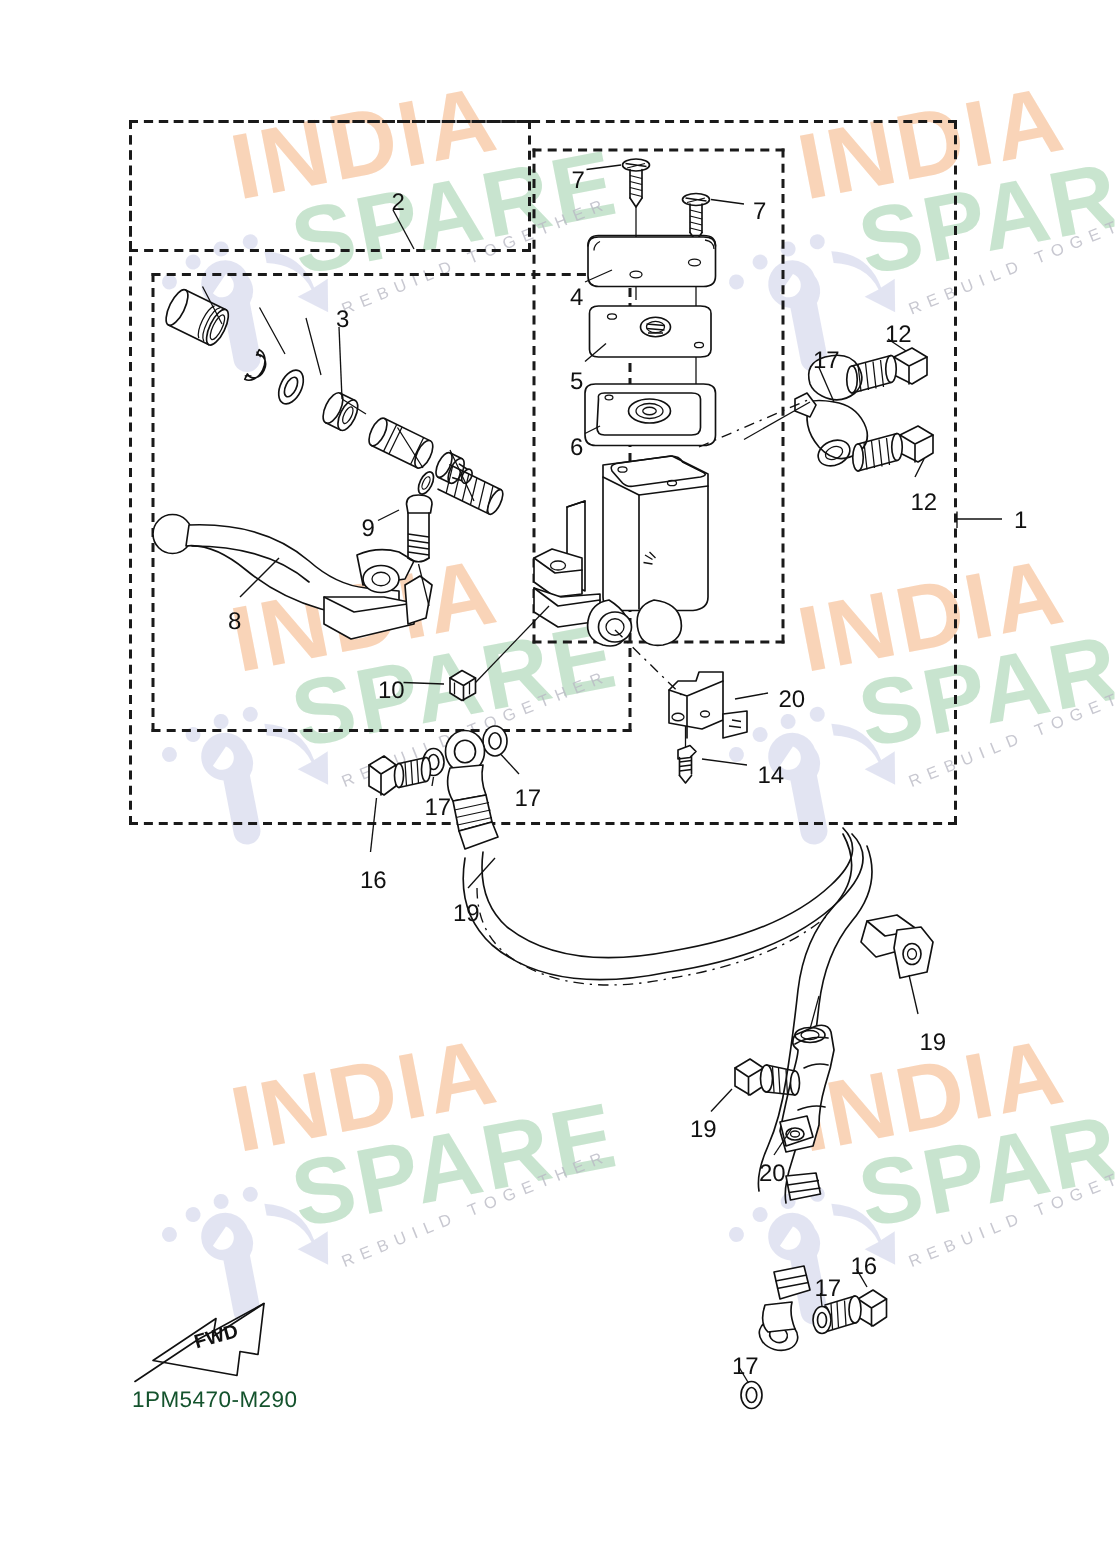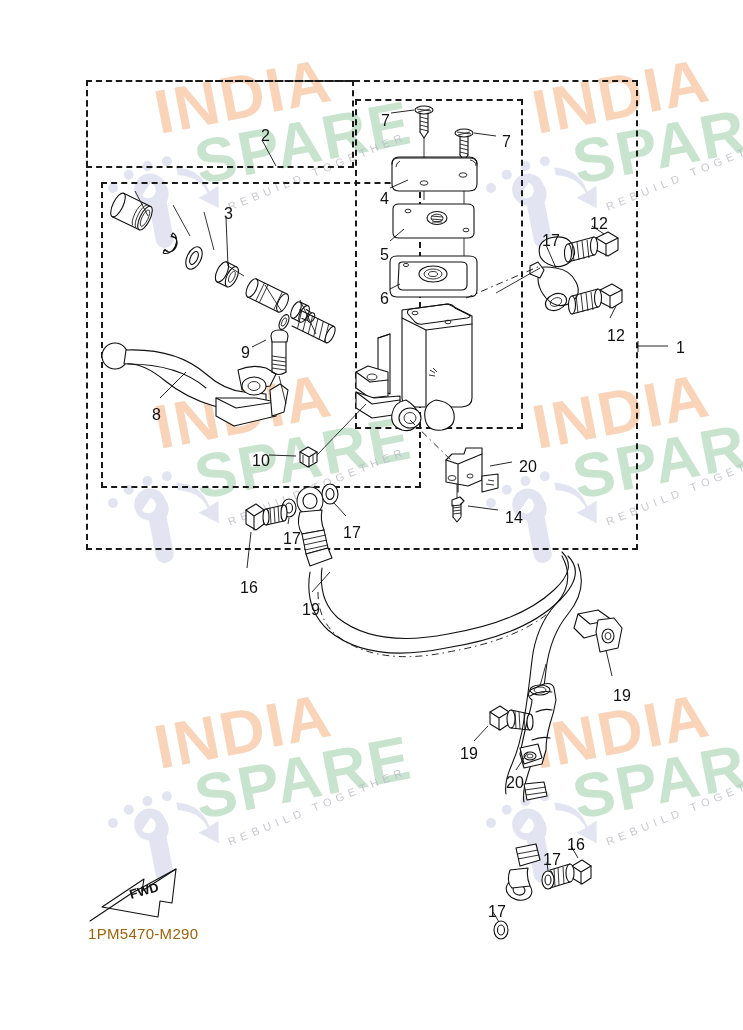--- a/index.html
+++ b/index.html
@@ -24,21 +24,21 @@
 
   
   .dbox{position:absolute;border:2px dashed #1a1a1a;box-sizing:border-box;}
 
   
   .num{position:absolute;font-family:"Liberation Sans",sans-serif;
        font-size:16px;color:#111;white-space:nowrap;}
 
   
   #partno{position:absolute;left:88px;top:925px;font-size:15px;
-          letter-spacing:.3px;color:#a16207;}
+          letter-spacing:.3px;color:#14532d;}
 
   
   #art{position:absolute;left:0;top:0;width:743px;height:1030px;}
   #art *{vector-effect:non-scaling-stroke;}
   .ln{fill:none;stroke:#111;stroke-width:1.1;stroke-linejoin:round;stroke-linecap:round;}
   .ln2{fill:#fff;stroke:#111;stroke-width:1.1;stroke-linejoin:round;stroke-linecap:round;}
   .thin{fill:none;stroke:#111;stroke-width:.85;}
   .dashln{fill:none;stroke:#111;stroke-width:.9;stroke-dasharray:7 4 1.5 4;}
   .lead{fill:none;stroke:#111;stroke-width:.9;}
   .fwdtxt{font-family:"Liberation Sans",sans-serif;font-weight:bold;

